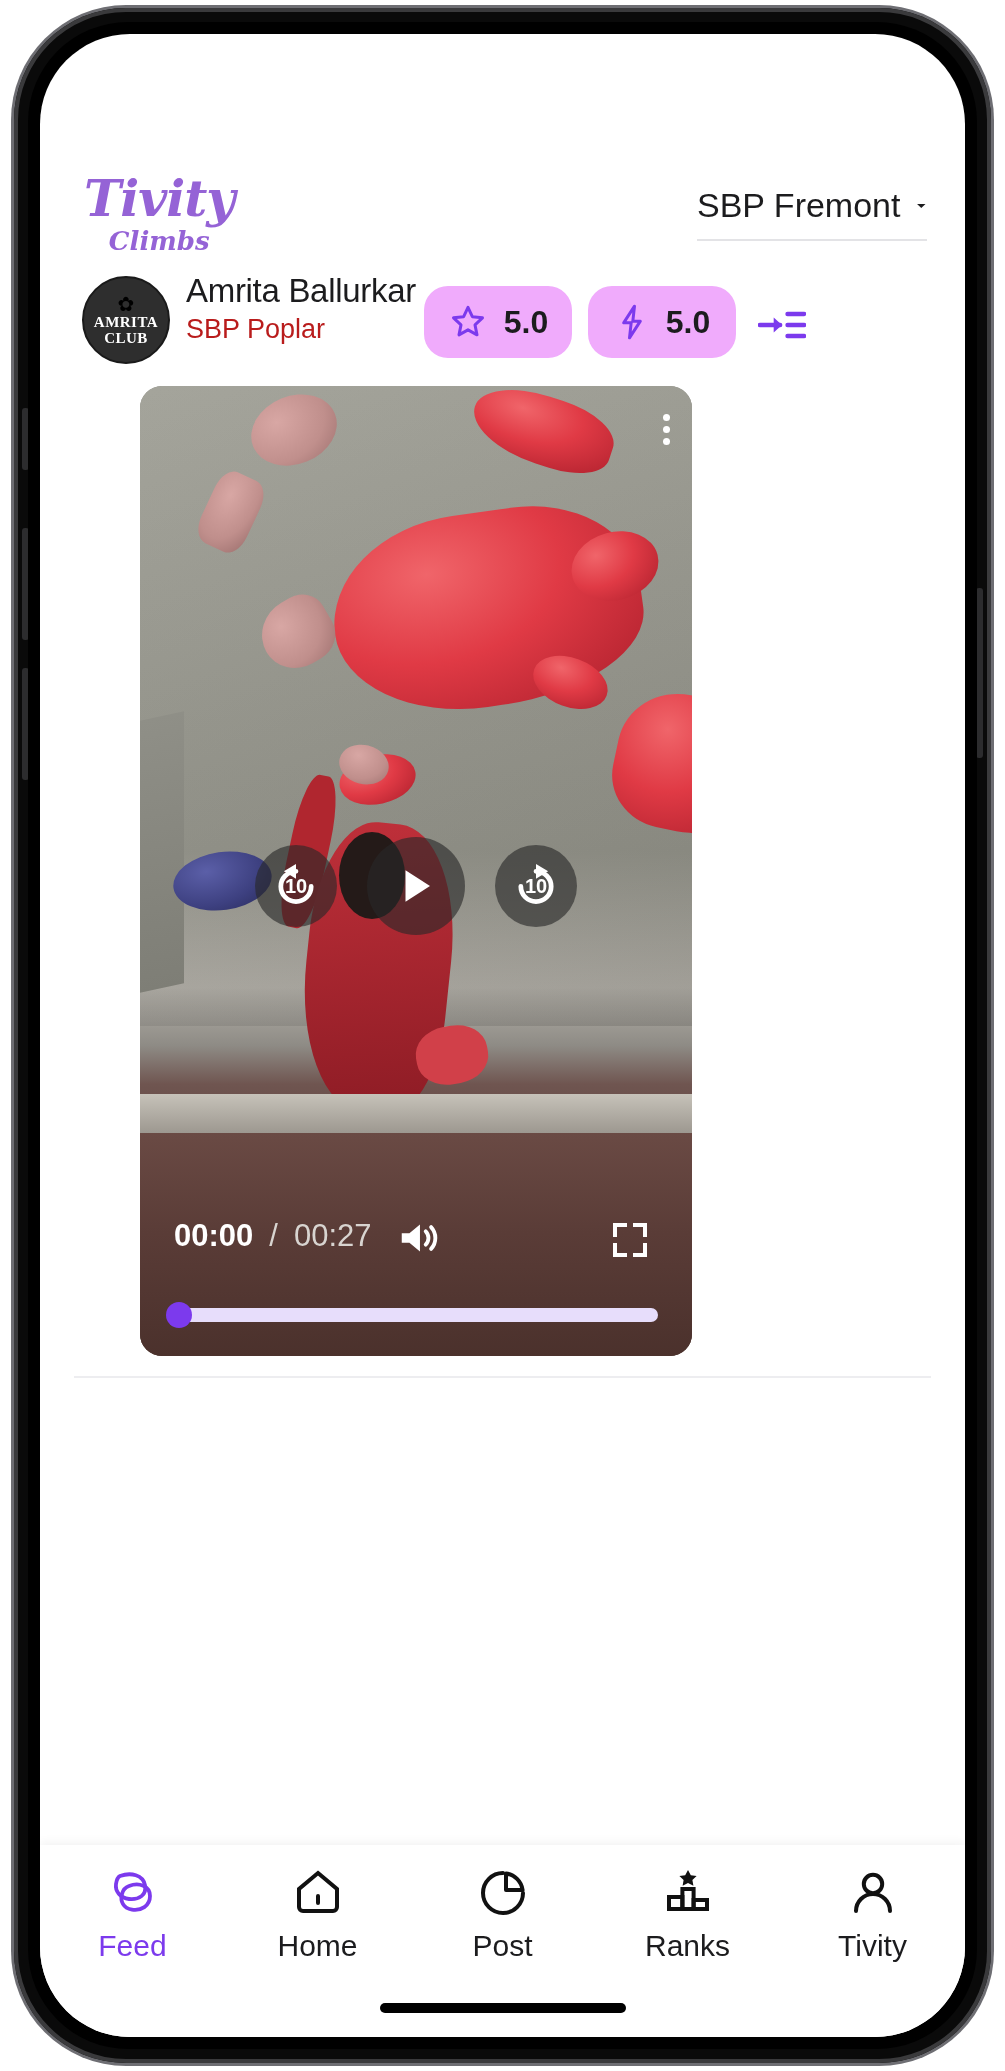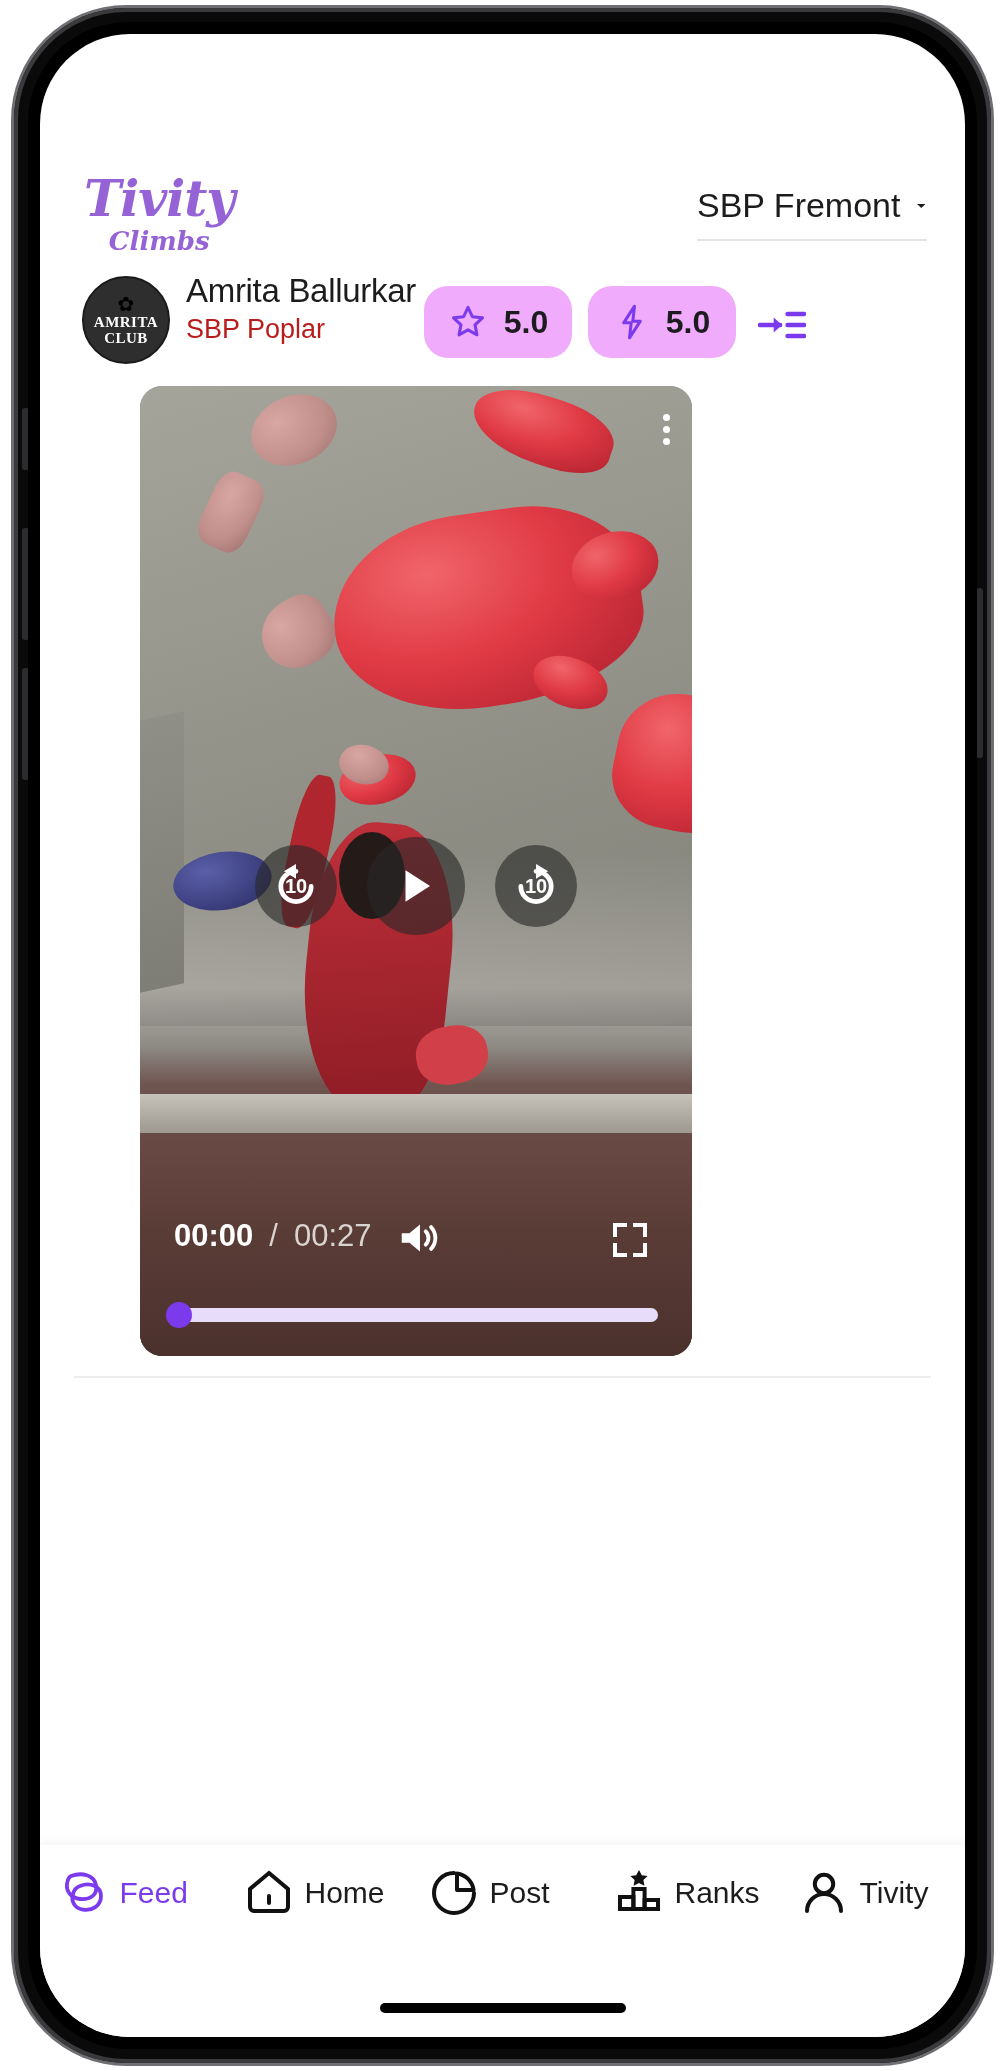--- a/index.html
+++ b/index.html
@@ -278,21 +278,21 @@
 
   
   #bottom-nav {
     position: absolute; left: 0; bottom: 0; width: 100%; height: 192px;
     background: #fff;
     box-shadow: 0 -2px 10px rgba(0,0,0,0.06);
     display: flex; align-items: flex-start; justify-content: space-around;
     padding-top: 22px;
   }
   .nav-item {
-    display: flex; flex-direction: row; align-items: center; gap: 10px;
+    display: flex; flex-direction: column; align-items: center; gap: 10px;
     cursor: pointer; width: 150px;
   }
   .nav-label { font-size: 30px; color: #1c1c1e; }
   .nav-item.active .nav-label { color: #7c3aed; }
   #home-indicator {
     position: absolute; left: 50%; transform: translateX(-50%);
     bottom: 24px; width: 246px; height: 10px; border-radius: 6px; background: #000;
   }
 </style>
 </head>

